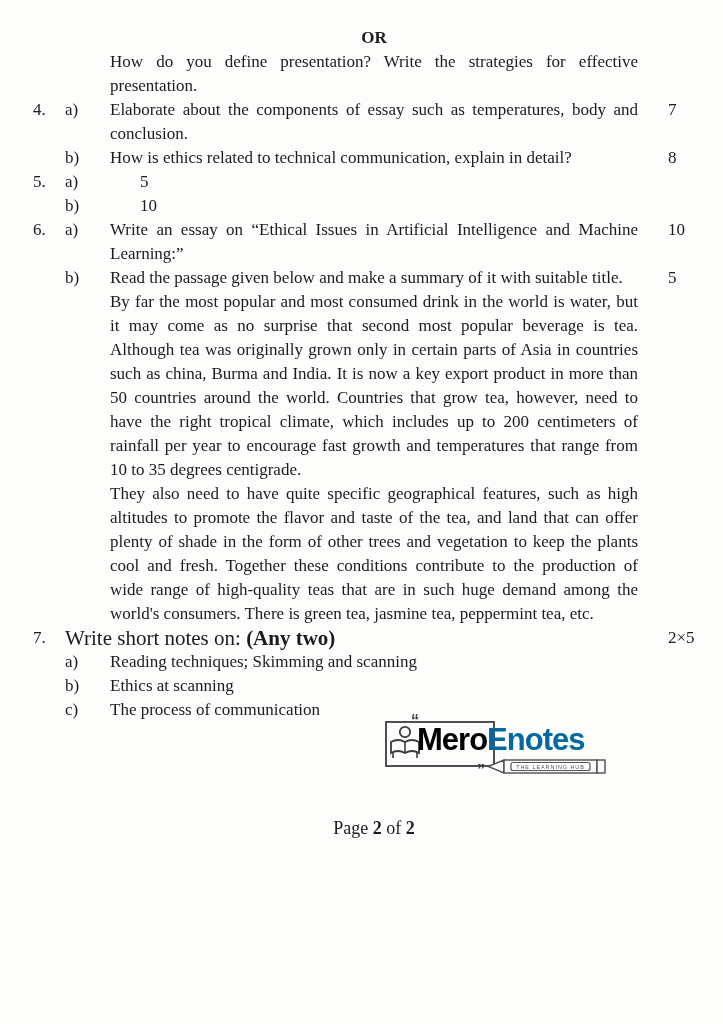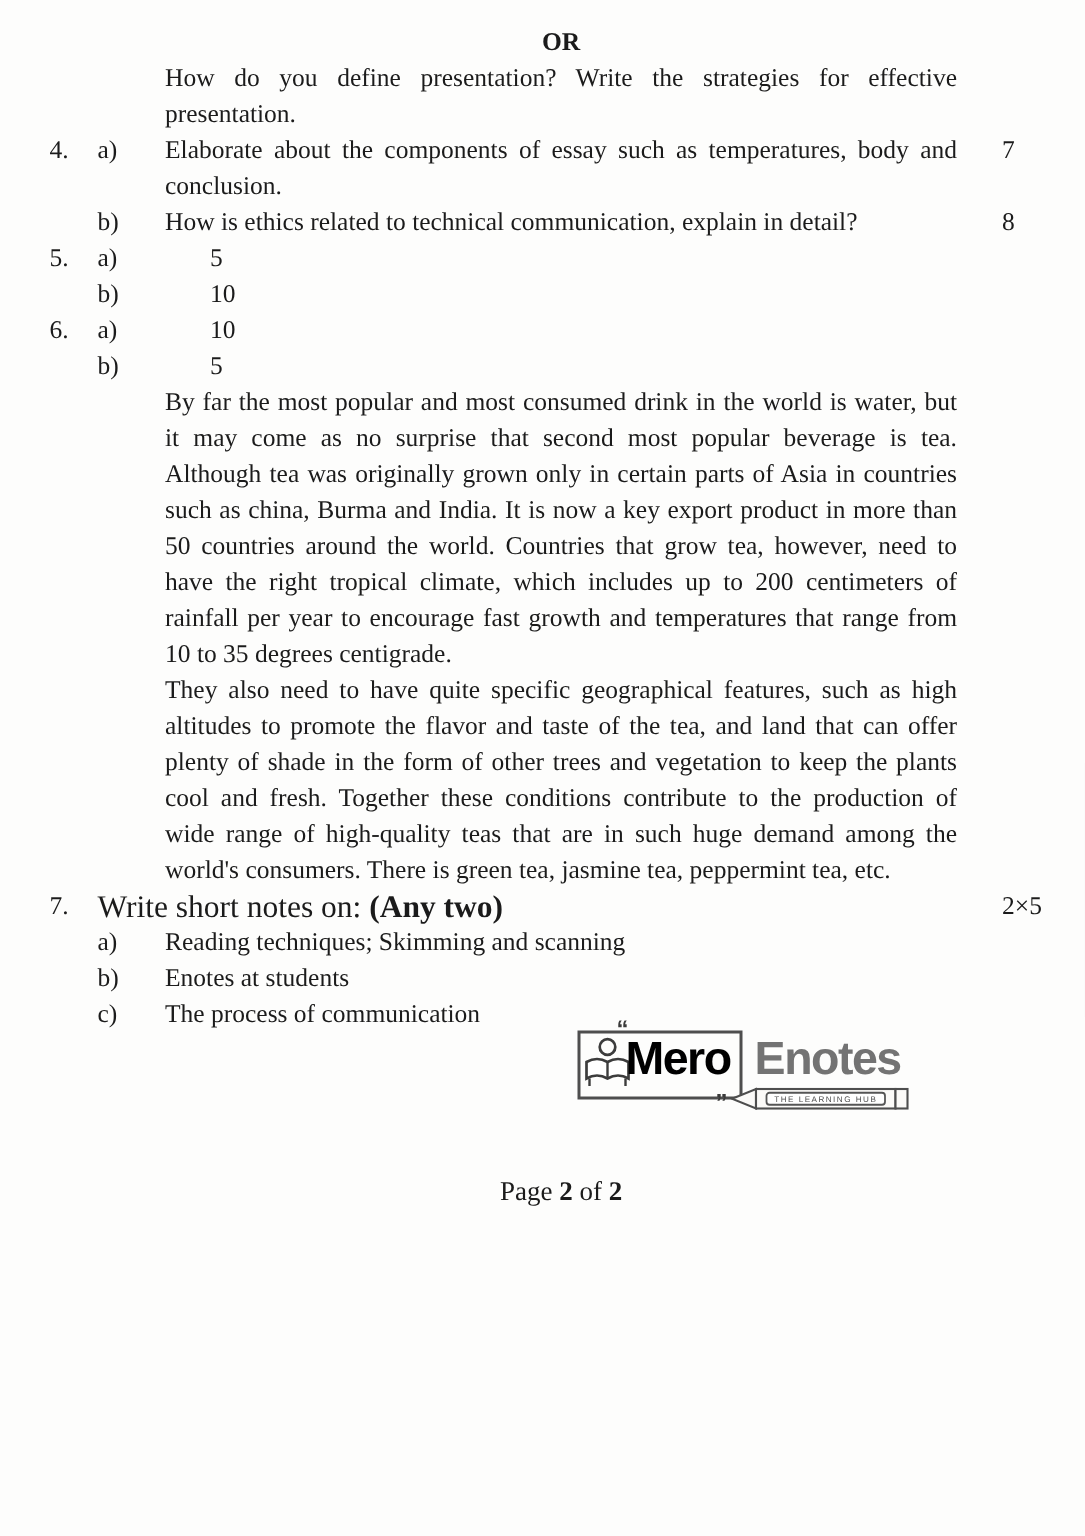--- a/index.html
+++ b/index.html
@@ -7,21 +7,21 @@
     width:723px; height:1024px;
     background:#f6f6f4;
     font-family:"Liberation Serif", serif;
     color:#1b1b1b;
     overflow:hidden;
   }
   .page {
     width:723px; height:1024px;
     background:#fdfdfc;
     box-sizing:border-box;
-    padding-top:16px;
+    padding-top:26px;
     position:relative;
   }
   .row { display:flex; align-items:flex-start; padding-left:33px; }
   .c-num    { width:32px;  flex:none; font-size:17px; line-height:24px; }
   .c-letter { width:45px;  flex:none; font-size:17px; line-height:24px; }
   .c-text   { width:528px; flex:none; font-size:17px; line-height:24px; text-align:justify; }
   .c-main   { width:573px; flex:none; font-size:21px; line-height:24px; }
   .c-marks  { width:85px;  flex:none; box-sizing:border-box; padding-left:30px; font-size:17px; line-height:24px; }
   .center { text-align:center; }
   .bold { font-weight:bold; }
@@ -40,21 +40,21 @@
     border:2px solid #4e4e4e;
     background:transparent;
   }
   .logo-brand {
     position:absolute; left:32px; top:4px;
     font-family:"Liberation Sans", sans-serif;
     font-weight:bold; font-size:31px; letter-spacing:-1px;
     white-space:nowrap;
   }
   .logo-mero   { color:#000000; }
-  .logo-enotes { color:#737373;margin-left:16px; }
+  .logo-enotes { color:#0369a1; }
   .logo-quote-open {
     position:absolute; left:26px; top:-6px;
     font-family:"Liberation Sans", sans-serif;
     font-weight:bold; font-size:16px; color:#3a3a3a;
   }
   .logo-quote-close {
     position:absolute; left:92px; top:34px;
     font-family:"Liberation Sans", sans-serif;
     font-weight:bold; font-size:16px; color:#3a3a3a;
   }
@@ -109,26 +109,28 @@
 
   <div class="row">
     <div class="c-num"></div>
     <div class="c-letter">b)</div>
     <div class="c-marks">10</div>
   </div>
 
   <div class="row">
     <div class="c-num">6.</div>
     <div class="c-letter">a)</div>
+    <div class="c-text">Write an essay on “Ethical Issues in Artificial Intelligence and Machine Learning:”</div>
     <div class="c-marks">10</div>
   </div>
 
   <div class="row">
     <div class="c-num"></div>
     <div class="c-letter">b)</div>
+    <div class="c-text">Read the passage given below and make a summary of it with suitable title.</div>
     <div class="c-marks">5</div>
   </div>
 
   <div class="row">
     <div class="c-num"></div>
     <div class="c-letter"></div>
     <div class="c-text">By far the most popular and most consumed drink in the world is water, but it may come as no surprise that second most popular beverage is tea. Although tea was originally grown only in certain parts of Asia in countries such as china, Burma and India. It is now a key export product in more than 50 countries around the world. Countries that grow tea, however, need to have the right tropical climate, which includes up to 200 centimeters of rainfall per year to encourage fast growth and temperatures that range from 10 to 35 degrees centigrade.</div>
     <div class="c-marks"></div>
   </div>
 
@@ -147,21 +149,21 @@
 
   <div class="row">
     <div class="c-num"></div>
     <div class="c-letter">a)</div>
     <div class="c-text">Reading techniques; Skimming and scanning</div>
     <div class="c-marks"></div>
   </div>
   <div class="row">
     <div class="c-num"></div>
     <div class="c-letter">b)</div>
-    <div class="c-text">Enotes at students</div>
+    <div class="c-text">Ethics at scanning</div>
     <div class="c-marks"></div>
   </div>
   <div class="row">
     <div class="c-num"></div>
     <div class="c-letter">c)</div>
     <div class="c-text">The process of communication</div>
     <div class="c-marks"></div>
   </div>
 
   <div class="logo-wrap">

